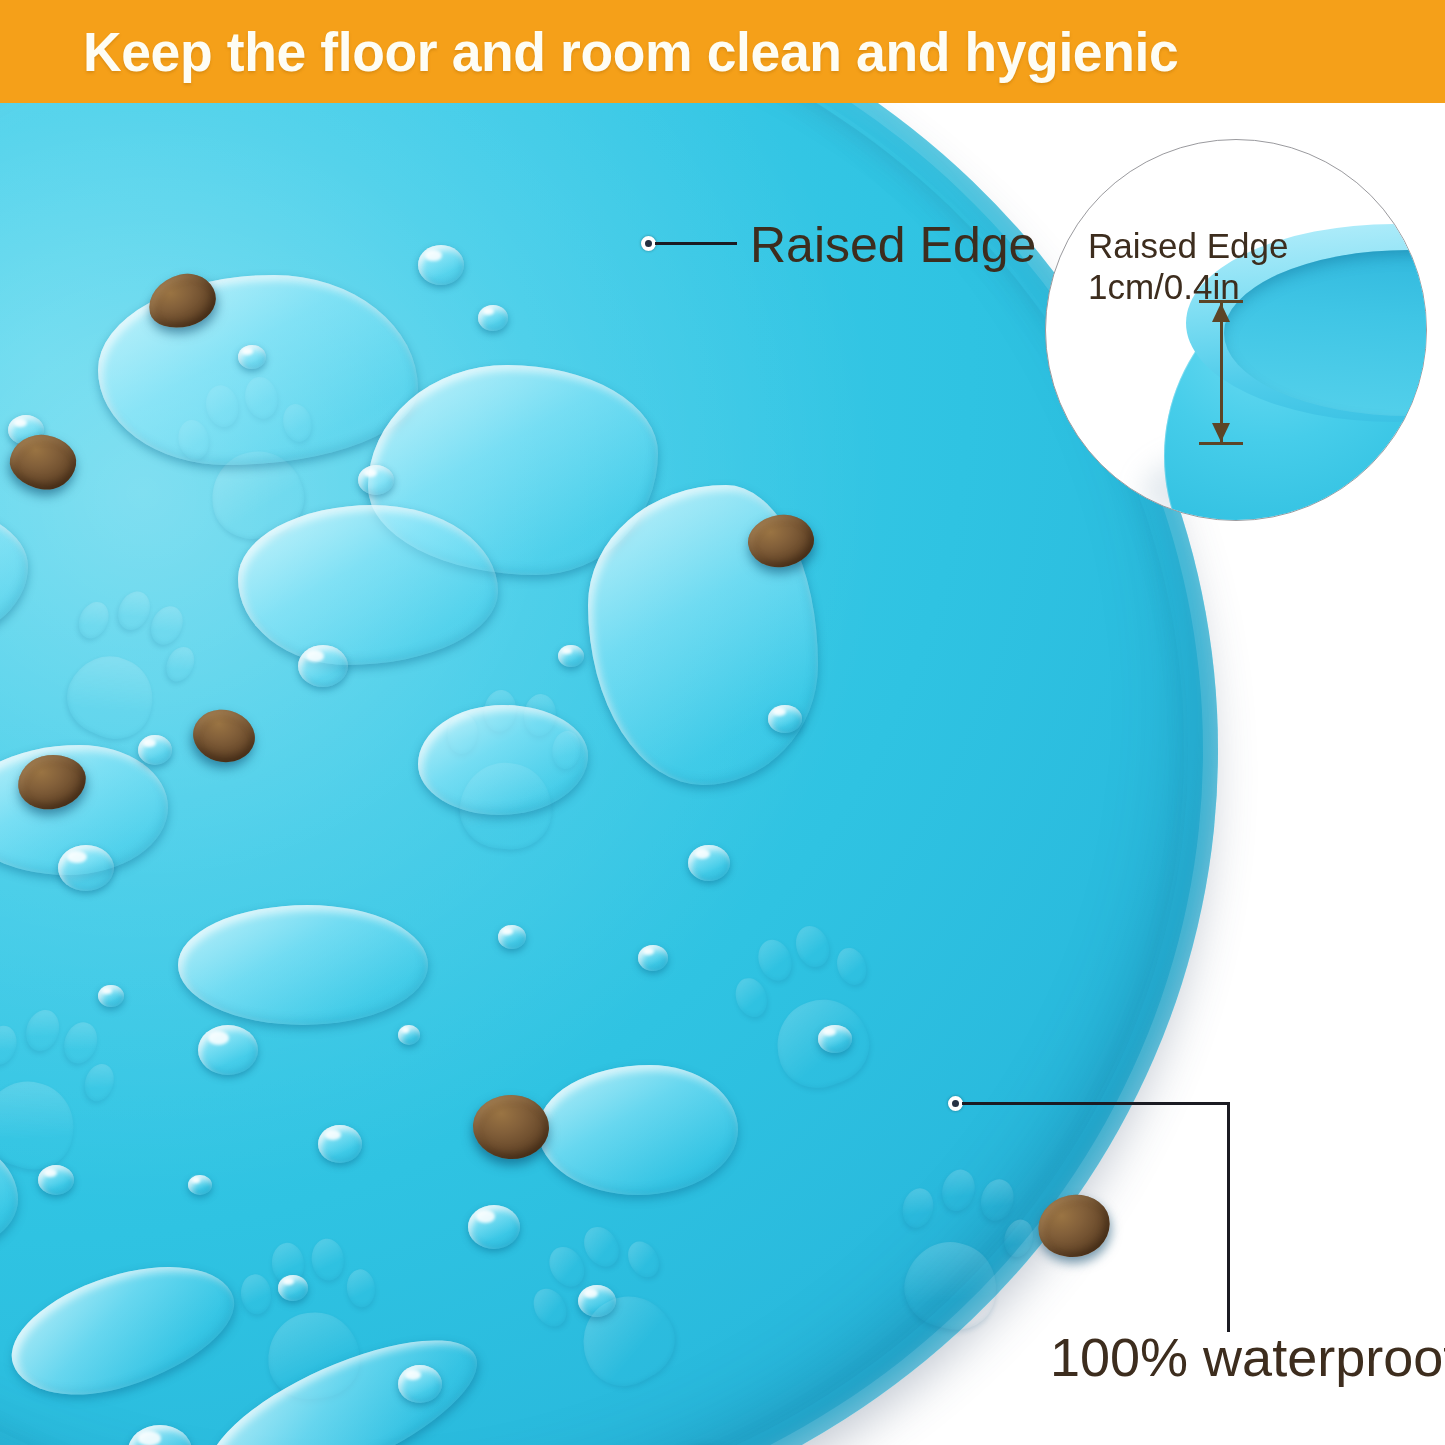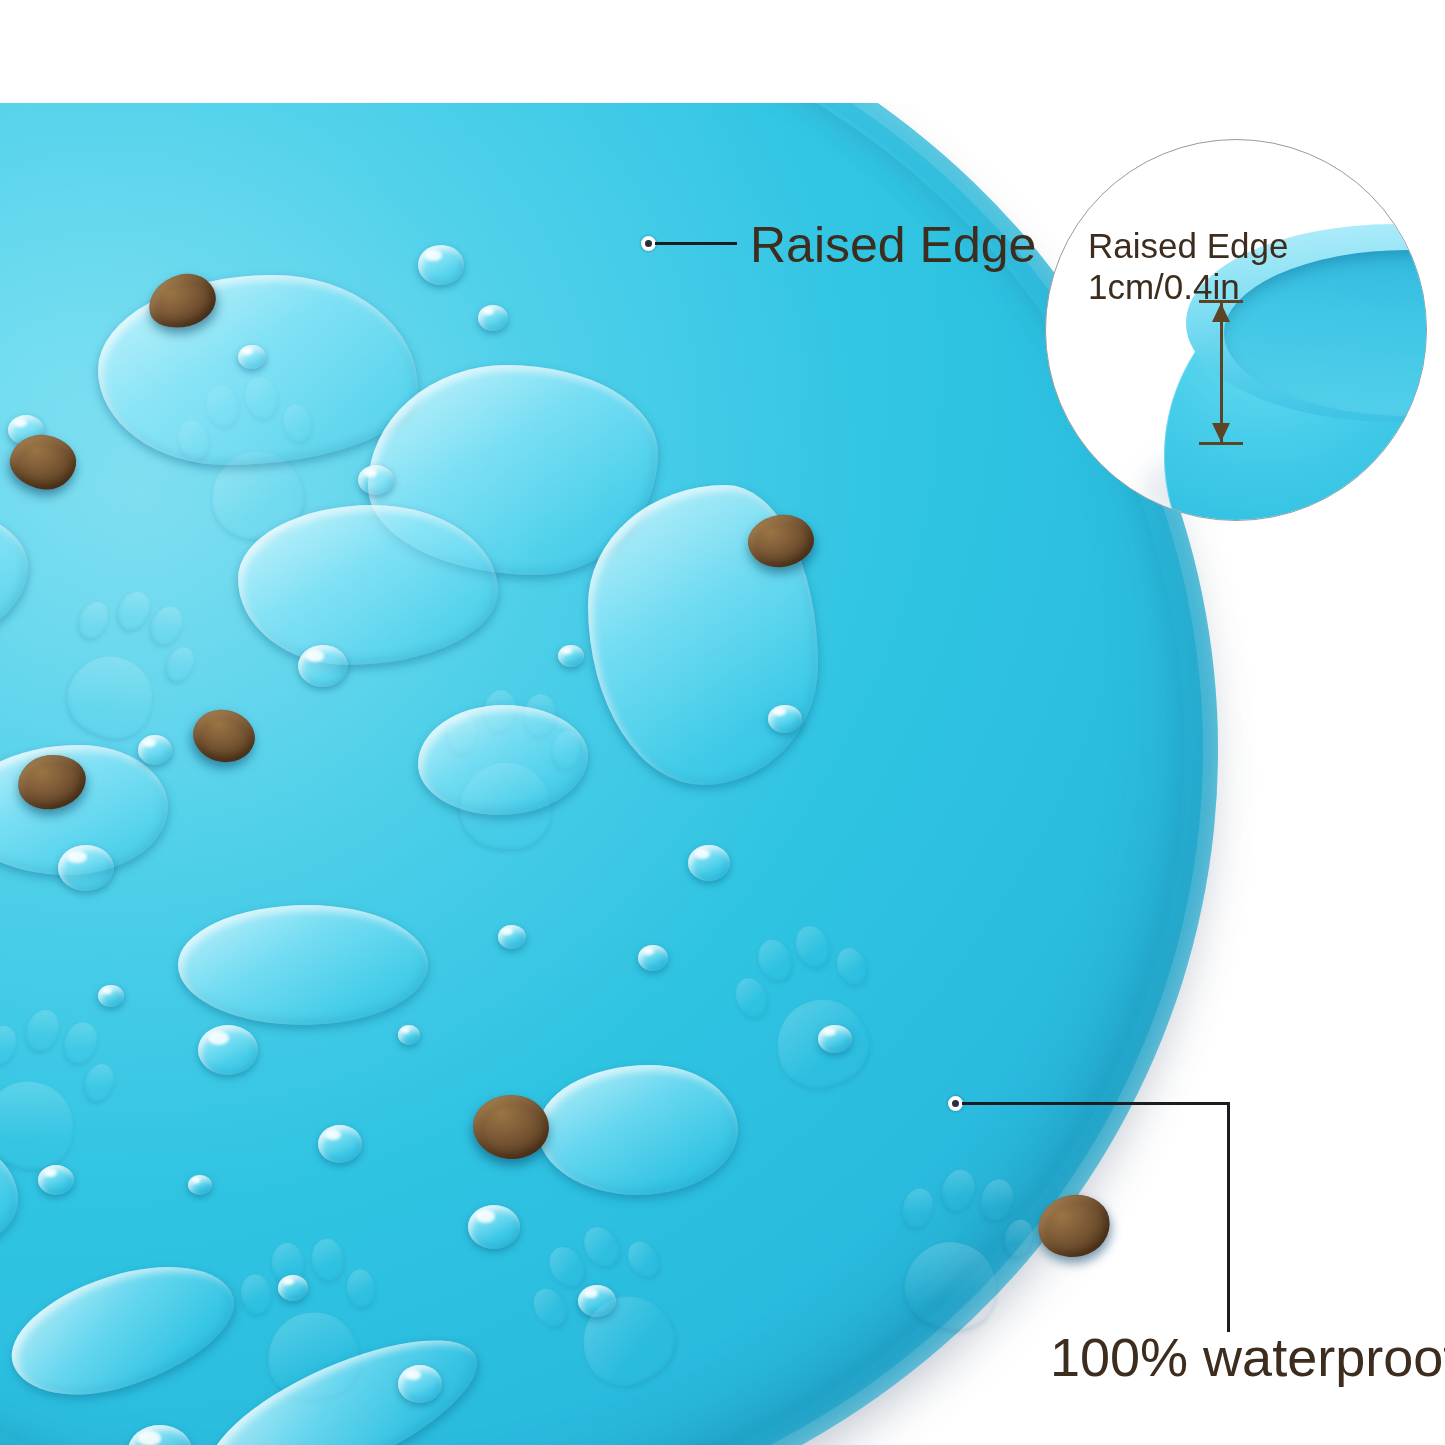--- a/index.html
+++ b/index.html
@@ -112,20 +112,23 @@
        border-bottom:19px solid #5C4527;}
   #dim-arrow-dn{position:absolute;left:13px;bottom:3px;width:0;height:0;
        border-left:9px solid transparent;border-right:9px solid transparent;
        border-top:19px solid #5C4527;}
 </style>
 </head>
 <body>
 
 <div id="page">
 
+  <div id="banner">
+    <div id="banner-text">Keep the floor and room clean and hygienic</div>
+  </div>
 
   <div id="mat-wrap">
     <div id="mat">
       <div id="mat-rim"></div>
       <div id="mat-inner-shade"></div>
 
       <div class="paw" style="left:640px;top:430px;width:140px;height:170px;transform:rotate(-12deg);">
         <i style="left:6px;top:34px;width:30px;height:40px;"></i>
         <i style="left:40px;top:6px;width:32px;height:42px;"></i>
         <i style="left:80px;top:6px;width:32px;height:42px;"></i>

